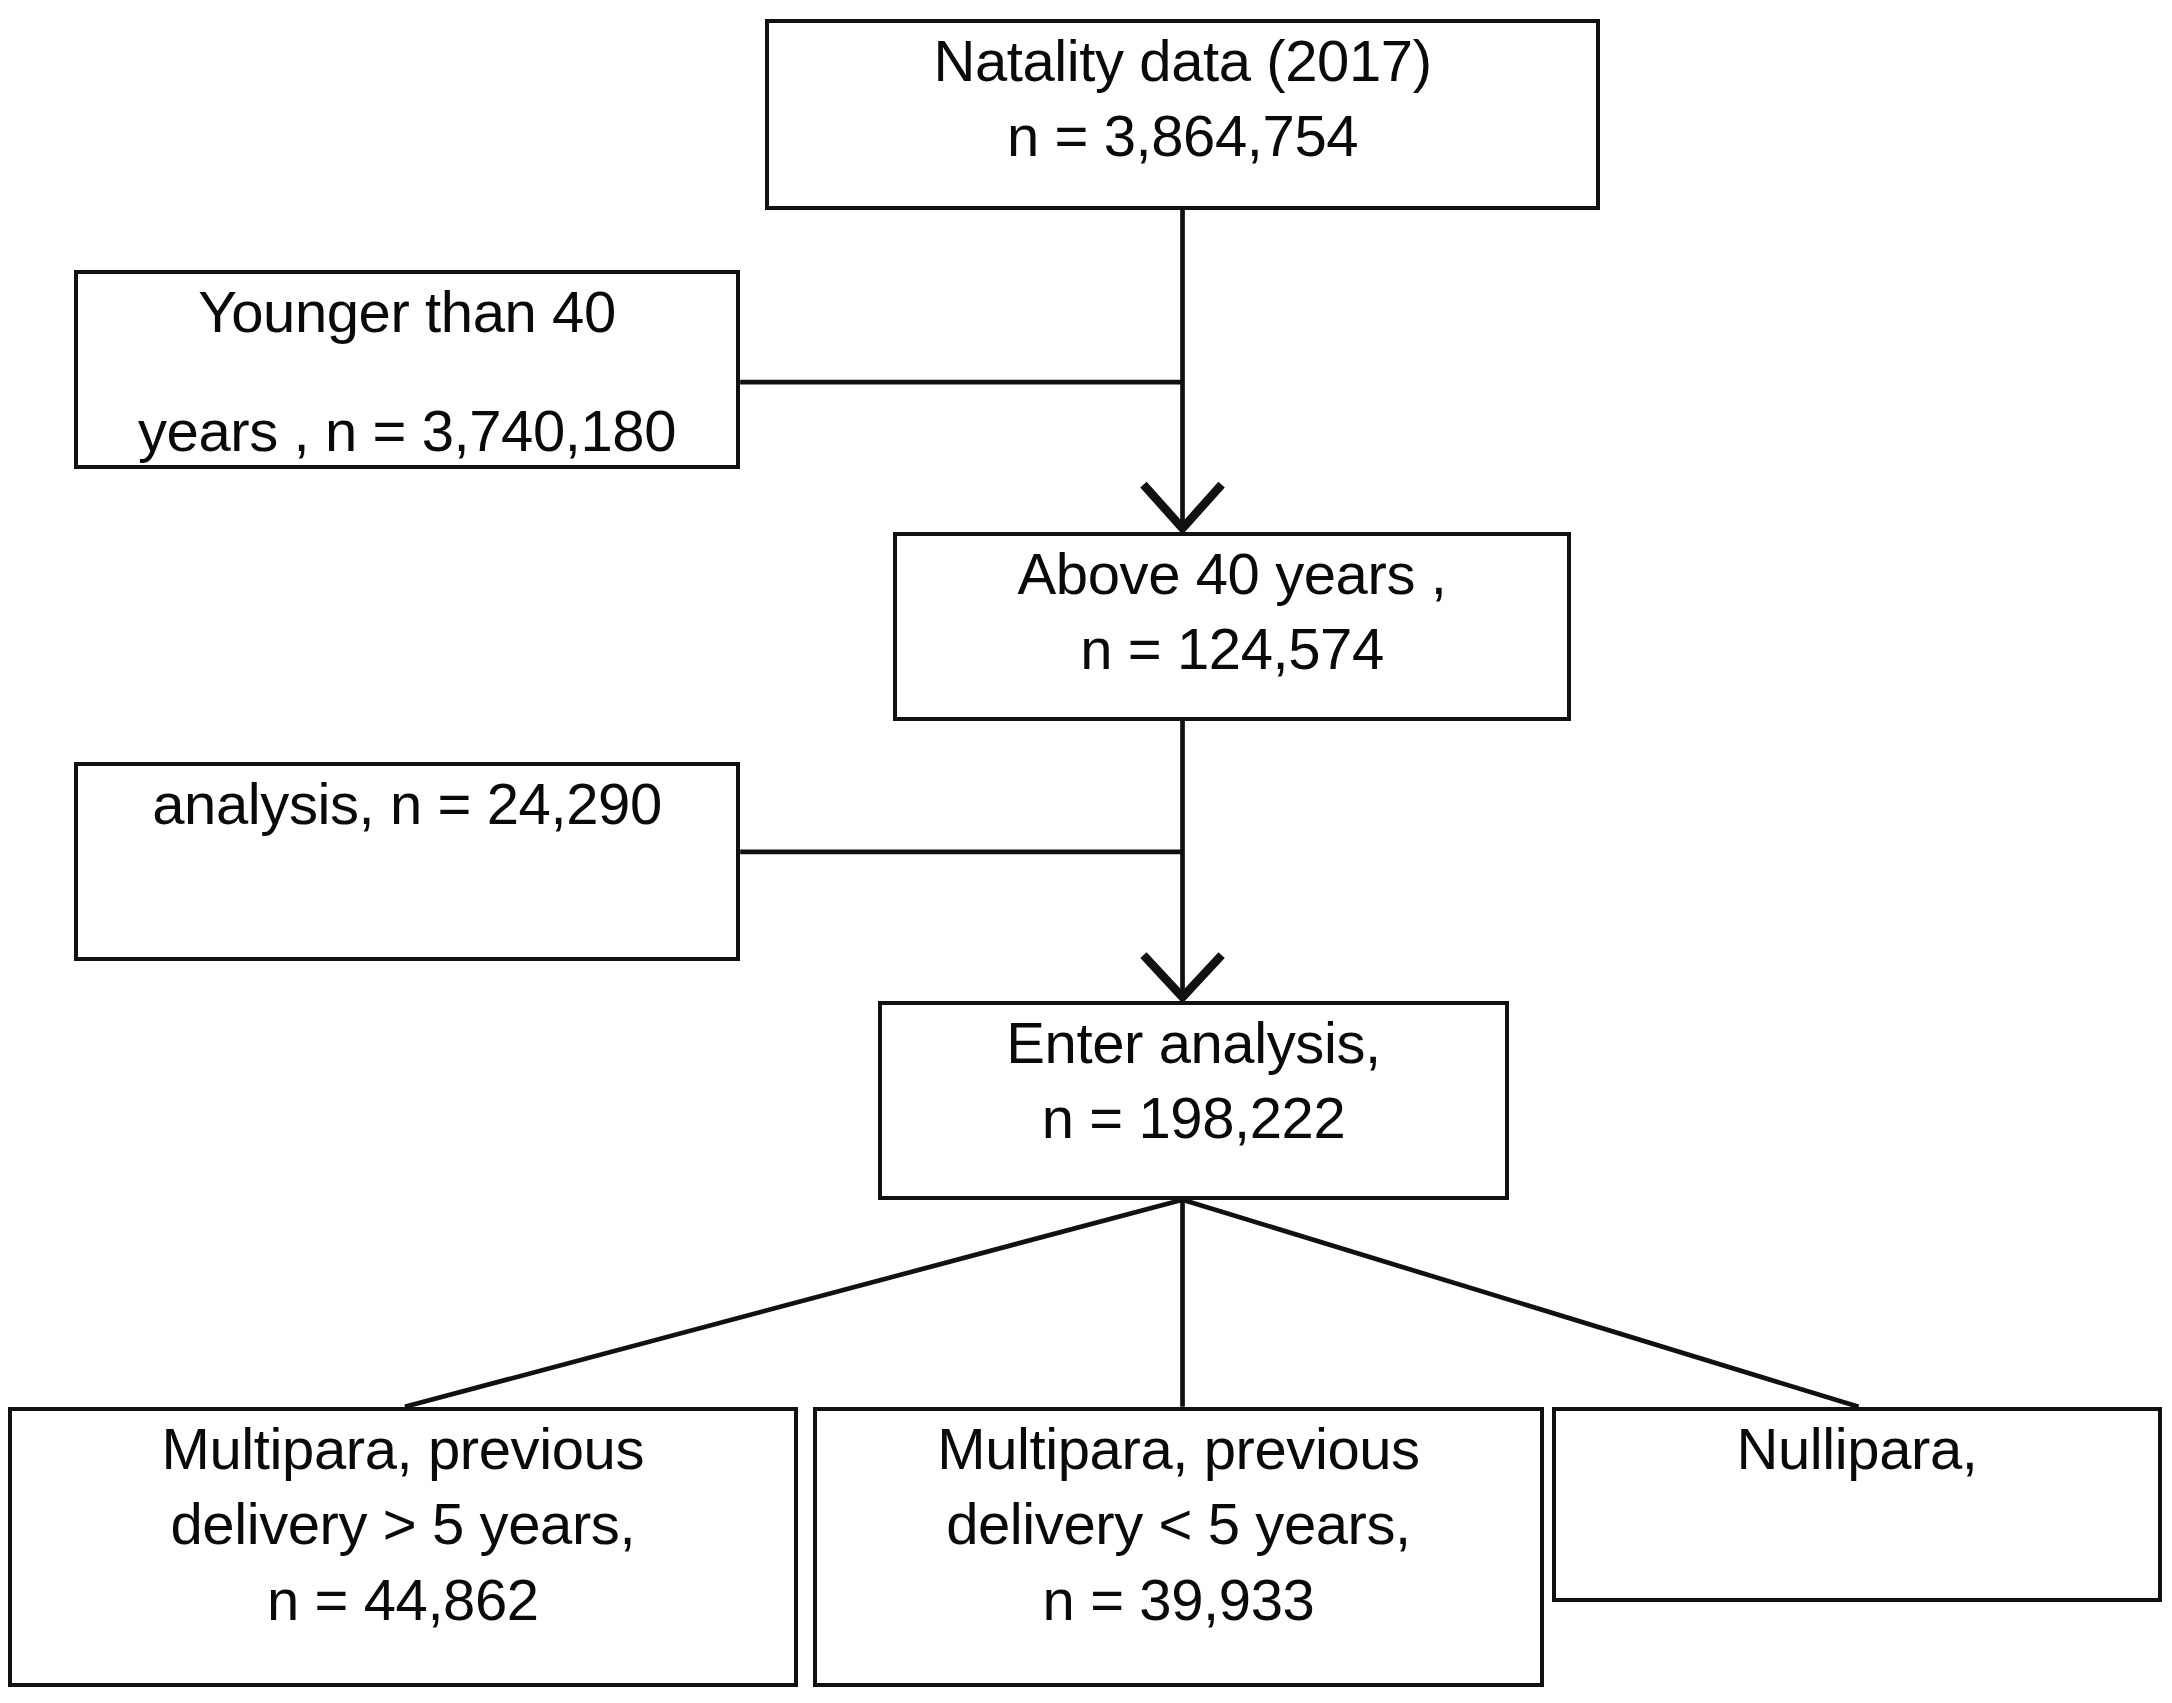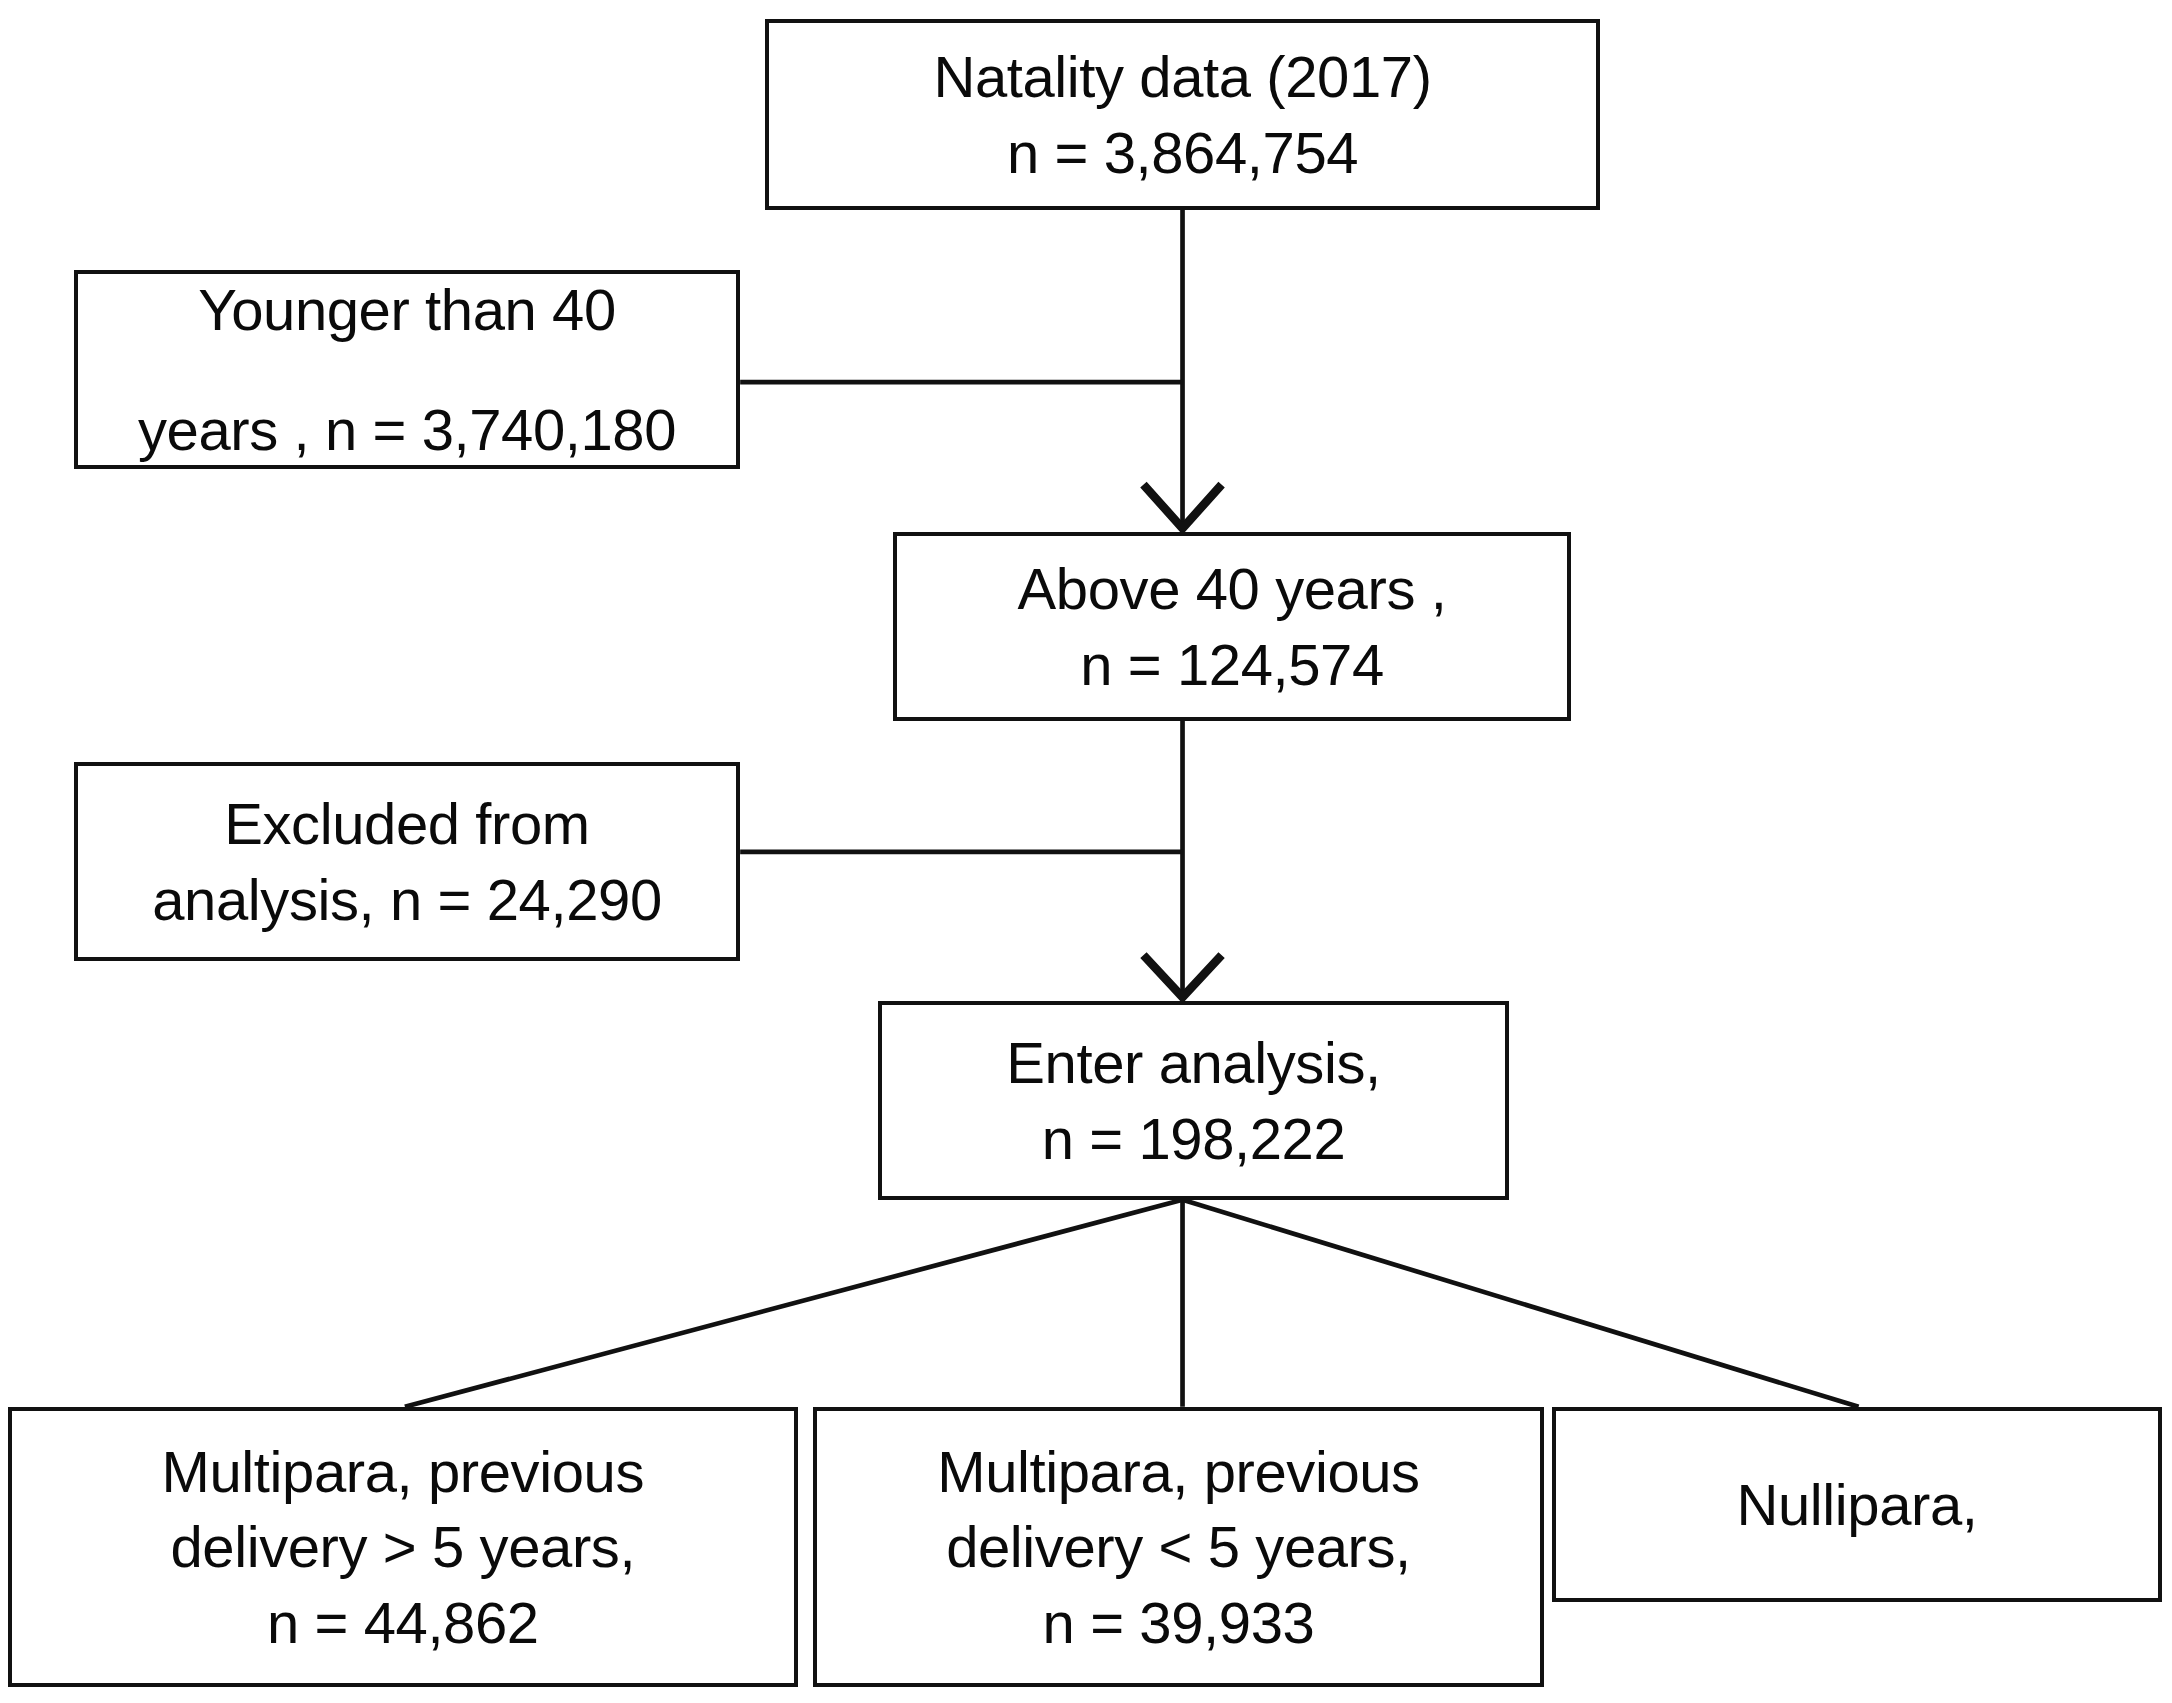--- a/index.html
+++ b/index.html
@@ -24,21 +24,20 @@
     pointer-events: none;
   }
   .node {
     position: absolute;
     box-sizing: border-box;
     border: 4.7px solid #111111;
     background: #ffffff;
     display: flex;
     flex-direction: column;
     align-items: center;
-    justify-content: center;
     text-align: center;
     color: #0a0a0a;
     font-size: 58px;
     line-height: 1.30;
     letter-spacing: -0.4px;
     z-index: 2;
   }
   .node .line {
     display: block;
     white-space: nowrap;
@@ -85,21 +84,20 @@
     <span class="line">Younger than 40</span>
     <span class="line">years , n = 3,740,180</span>
   </div>
 
   <div class="node" id="node-above40">
     <span class="line">Above 40 years ,</span>
     <span class="line">n = 124,574</span>
   </div>
 
   <div class="node" id="node-excluded">
-    <span class="line">Excluded from</span>
     <span class="line">analysis, n = 24,290</span>
   </div>
 
   <div class="node" id="node-enter">
     <span class="line">Enter analysis,</span>
     <span class="line">n = 198,222</span>
   </div>
 
   <div class="node" id="node-multi-gt5">
     <span class="line">Multipara, previous</span>

